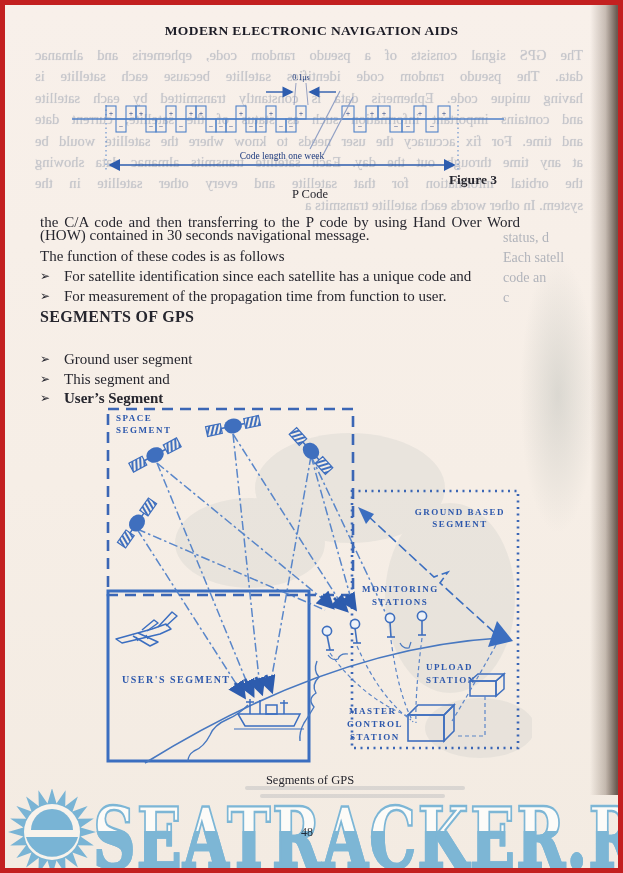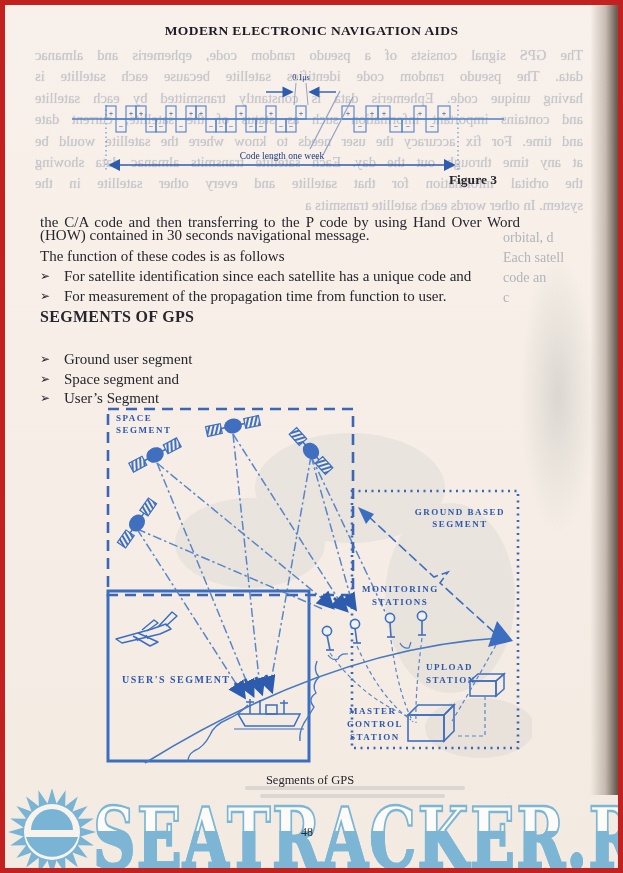--- a/index.html
+++ b/index.html
@@ -22,21 +22,21 @@
   .gray-band{ right:22px; top:252px; width:76px; height:276px; z-index:2;
     background:radial-gradient(closest-side, rgba(196,197,191,.55), rgba(196,197,191,0));}
   .ghost-bar{ background:rgba(140,146,158,.25); border-radius:2px; z-index:2;}
   
   .header{ left:0; top:18px; width:613px; text-align:center; font-weight:bold;
     font-size:13.5px; letter-spacing:.4px; color:#1c1c26; z-index:3;}
   .bodyline{ left:35px; width:480px; font-size:15px; line-height:20px; z-index:3;}
   .just{ text-align:justify; text-align-last:justify; white-space:nowrap; overflow:hidden;}
   .bullet-mark{ display:inline-block; width:24px; font-family:"DejaVu Sans",sans-serif;
     font-size:12px; vertical-align:1px;}
-  .bold{font-weight:normal;}
+  .bold{font-weight:bold;}
   .h-seg{ font-size:16px; font-weight:bold; letter-spacing:.3px;}
   .caption1{ left:0; width:492px; text-align:right; font-weight:bold; font-size:13.5px; z-index:3;}
   .caption2{ left:0; width:610px; text-align:center; font-size:12.5px; z-index:3;}
   
   .fig3svg{ left:63px; top:64px; z-index:2;}
   .fig4svg{ left:95px; top:398px; z-index:2;}
   #chips rect{ fill:none; stroke:#4f81c9; stroke-width:1.1;}
   #chips text{ font:8px "Liberation Serif",serif; fill:#1d3a7e; text-anchor:middle;}
   .f3txt{ font-family:"Liberation Serif",serif; fill:#1d3a7e;}
   .f4label{ font-family:"Liberation Serif",serif; font-weight:bold; fill:#2d58ac; letter-spacing:1.5px;}
@@ -65,21 +65,21 @@
     <div class="gl">data. The pseudo random code identifies satellite because each satellite is</div>
     <div class="gl">having unique code. Ephemeris data is constantly transmitted by each satellite</div>
     <div class="gl">and contains important information such as status of the satellite, current date</div>
     <div class="gl">and time. For fix accuracy the user needs to know where the satellite would be</div>
     <div class="gl">at any time through out the day. Each satellite transmits almanac data showing</div>
     <div class="gl">the orbital information for that satellite and every other satellite in the</div>
     <div style="text-align:left;">system. In other words each satellite transmits a</div>
   </div>
 
   <div class="abs edge-frag">
-    <div>orbital, d</div>
+    <div>status, d</div>
     <div>Each satell</div>
     <div>code an</div>
     <div>c</div>
   </div>
 
   <div class="abs gray-band"></div>
 
   <div class="abs header">MODERN ELECTRONIC NAVIGATION AIDS</div>
 
   <svg class="abs fig3svg" width="440" height="105" viewBox="0 0 440 105">
@@ -169,39 +169,40 @@
     </g>
 
     <g>
       <line x1="38" y1="36" x2="38" y2="101" stroke="#4f81c9" stroke-width="1" stroke-dasharray="1.5 3"></line>
       <line x1="390" y1="36" x2="390" y2="101" stroke="#4f81c9" stroke-width="1" stroke-dasharray="1.5 3"></line>
       <line x1="42" y1="96" x2="386" y2="96" stroke="#2d5cae" stroke-width="1.5" marker-start="url(#mAr)" marker-end="url(#mA)"></line>
       <text class="f3txt" x="214" y="90" font-size="9.5" text-anchor="middle">Code length one week</text>
     </g>
   </svg>
   <div class="abs caption1" style="top:167px;">Figure 3</div>
+  <div class="abs caption2" style="top:182px;">P Code</div>
 
   <div class="abs bodyline just" style="top:200px;margin-top:7px;">the C/A code and then transferring to the P code by using Hand Over Word</div>
   <div class="abs bodyline" style="top:220px;">(HOW) contained in 30 seconds navigational message.</div>
   <div class="abs bodyline" style="top:261px;">
     <span class="bullet-mark">➢</span><span>For satellite identification since each satellite has a unique code and</span>
   </div>
 
   <div class="abs bodyline" style="top:241px;">The function of these codes is as follows</div>
   <div class="abs bodyline" style="top:281px;">
     <span class="bullet-mark">➢</span><span>For measurement of the propagation time from function to user.</span>
   </div>
 
   <div class="abs bodyline h-seg" style="top:302px;">SEGMENTS OF GPS</div>
 
   <div class="abs bodyline" style="top:344px;">
     <span class="bullet-mark">➢</span><span>Ground user segment</span>
   </div>
   <div class="abs bodyline" style="top:364px;">
-    <span class="bullet-mark">➢</span><span>Space segment and</span>
+    <span class="bullet-mark">➢</span><span>This segment and</span>
   </div>
   <div class="abs bodyline bold" style="top:383px;">
     <span class="bullet-mark">➢</span><span>User’s  Segment</span>
   </div>
 
   <svg class="abs fig4svg" width="432" height="362" viewBox="0 0 432 362">
     <defs>
       <marker id="mB" viewBox="0 0 10 10" refX="7" refY="5" markerWidth="6.5" markerHeight="6.5" orient="auto">
         <path d="M0,0 L10,5 L0,10 z" fill="#2d5cae"></path>
       </marker>

